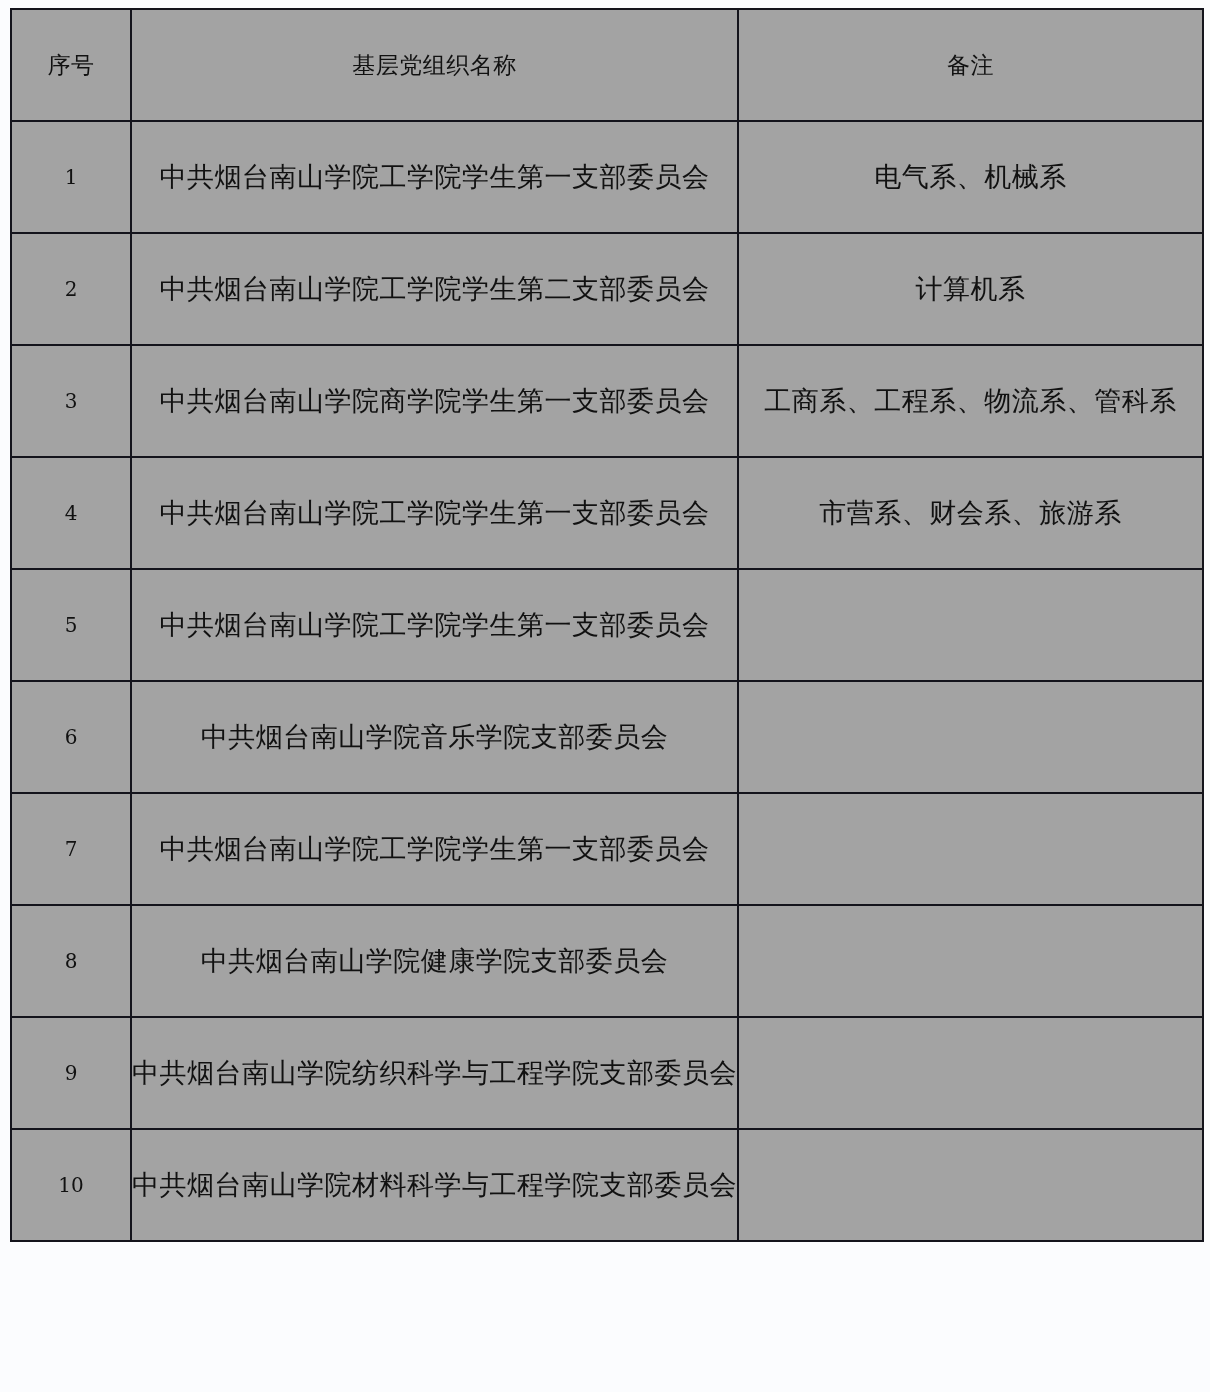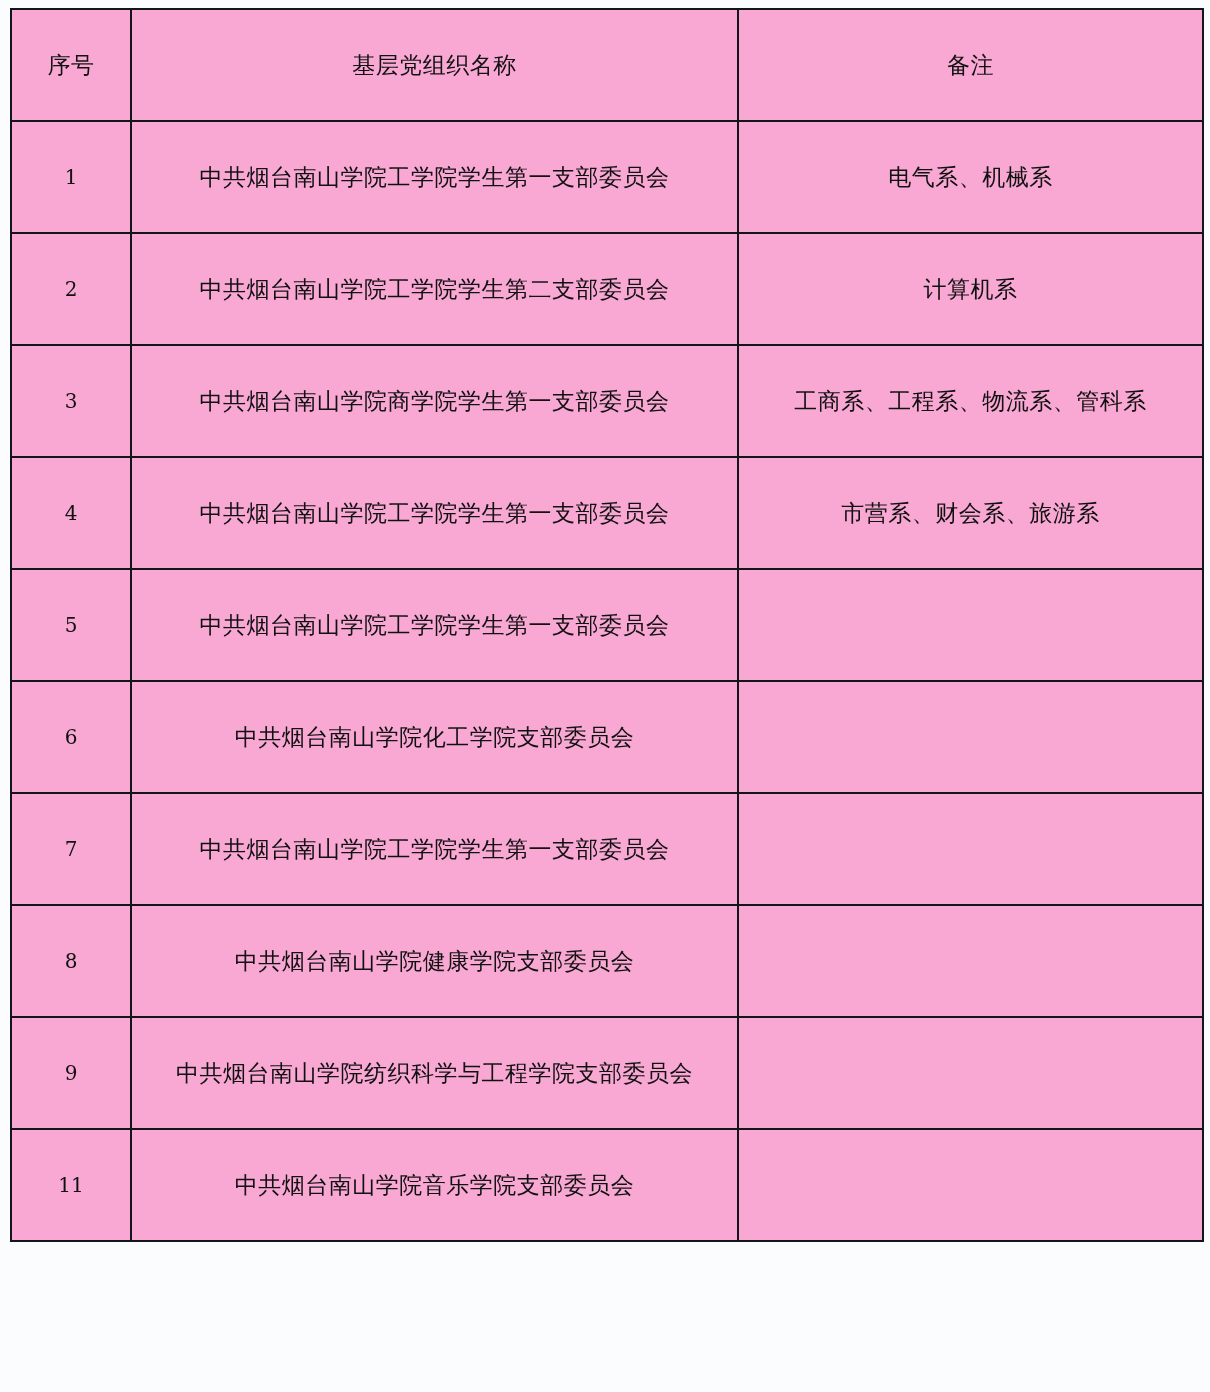--- a/index.html
+++ b/index.html
@@ -16,33 +16,33 @@
     }
     .table-wrap {
       position: absolute;
       left: 10px;
       top: 8px;
     }
     table {
       border-collapse: collapse;
       table-layout: fixed;
       width: 1192px;
-      background: #f9a8d4;
+      background: #a3a3a3;
     }
     col.c-no { width: 120px; }
     col.c-name { width: 607px; }
     col.c-remark { width: 465px; }
     th, td {
       border: 2px solid #14141c;
       height: 110px;
       padding: 0;
       text-align: center;
       vertical-align: middle;
       font-weight: normal;
-      font-size: 23px;
+      font-size: 27px;
       letter-spacing: 0.5px;
       white-space: nowrap;
       overflow: hidden;
     }
     th { font-size: 23px; }
     td.no {
       font-family: "DejaVu Serif", "Liberation Serif", serif;
       font-size: 20px;
       letter-spacing: 0;
     }
@@ -85,38 +85,38 @@
         <td>中共烟台南山学院工学院学生第一支部委员会</td>
         <td>市营系、财会系、旅游系</td>
       </tr>
       <tr>
         <td class="no">5</td>
         <td>中共烟台南山学院工学院学生第一支部委员会</td>
         <td></td>
       </tr>
       <tr>
         <td class="no">6</td>
-        <td>中共烟台南山学院化工学院支部委员会</td>
+        <td>中共烟台南山学院音乐学院支部委员会</td>
         <td></td>
       </tr>
       <tr>
         <td class="no">7</td>
         <td>中共烟台南山学院工学院学生第一支部委员会</td>
         <td></td>
       </tr>
       <tr>
         <td class="no">8</td>
         <td>中共烟台南山学院健康学院支部委员会</td>
         <td></td>
       </tr>
       <tr>
         <td class="no">9</td>
         <td>中共烟台南山学院纺织科学与工程学院支部委员会</td>
         <td></td>
       </tr>
       <tr>
-        <td class="no">11</td>
-        <td>中共烟台南山学院音乐学院支部委员会</td>
+        <td class="no">10</td>
+        <td>中共烟台南山学院材料科学与工程学院支部委员会</td>
         <td></td>
       </tr>
     </tbody>
   </table>
 </div>
 
 </body></html>

